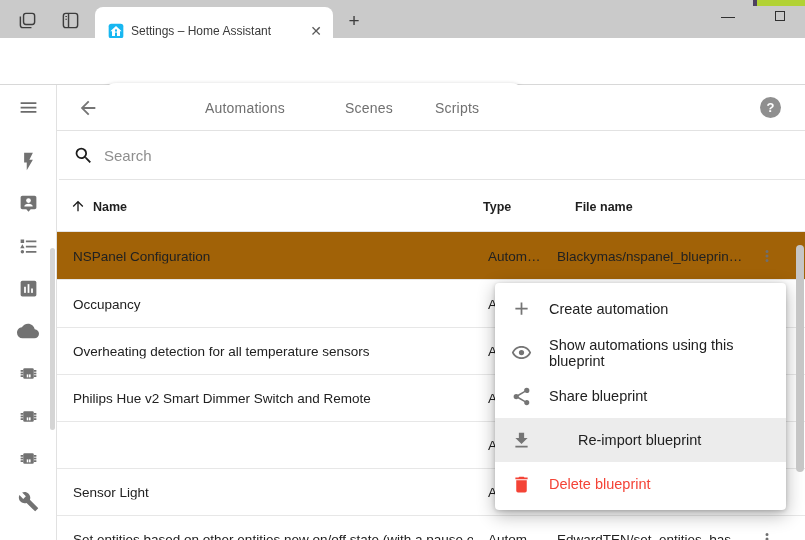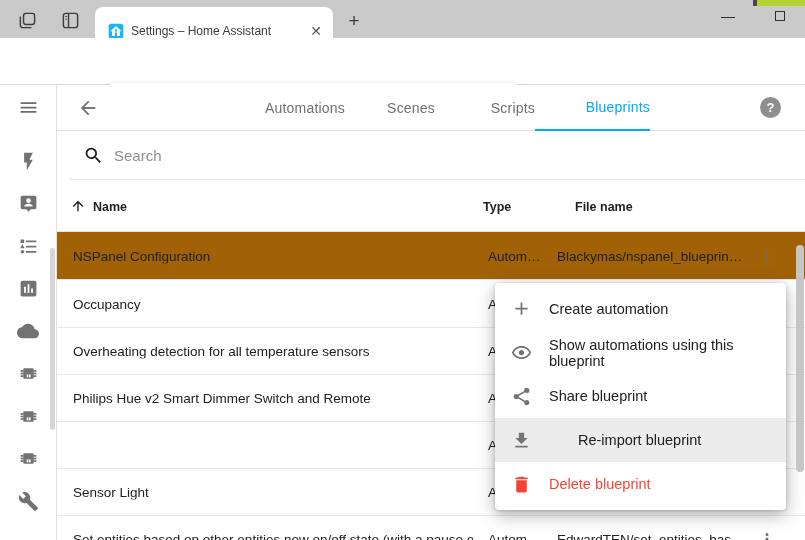--- a/index.html
+++ b/index.html
@@ -37,25 +37,25 @@
 
   
   .page { position:absolute; left:0; top:85px; width:805px; height:455px; background:#fff; overflow:hidden; }
   .sidebar { position:absolute; left:0; top:0; width:57px; height:455px; background:#fff; border-right:1px solid #e1e1e1; }
   .sb-icon { position:absolute; left:17px; width:22px; height:22px; color:#727272; display:flex; align-items:center; justify-content:center; }
   .sb-thumb { position:absolute; right:1px; top:163px; width:5px; height:182px; background:#d5d5d5; border-radius:3px; }
 
   .main { position:absolute; left:57px; top:0; right:0; bottom:0; overflow:hidden; }
   .ha-header { position:absolute; left:0; top:0; right:0; height:46px; border-bottom:1px solid #e2e2e2; }
   .ha-back { position:absolute; left:20px; top:12px; width:22px; height:22px; color:#757575; }
-  .ha-tab { position:absolute; top:0; height:46px; display:flex; align-items:center; justify-content:flex-end; font-size:14px; color:#707070; letter-spacing:.2px; }
+  .ha-tab { position:absolute; top:0; height:46px; display:flex; align-items:center; justify-content:flex-start; font-size:14px; color:#707070; letter-spacing:.2px; }
   .ha-tab.active { color:#03a9f4; border-bottom:2px solid #03a9f4; }
   .help-circle { position:absolute; left:703px; top:12px; width:21px; height:21px; border-radius:50%; background:#8f8f8f; color:#fff; font-size:13px; font-weight:bold; display:flex; align-items:center; justify-content:center; }
 
-  .searchrow { position:absolute; left:12px; top:46px; right:0; height:49px; border-bottom:1px solid #e4e4e4; display:flex; align-items:center; }
+  .searchrow { position:absolute; left:2px; top:46px; right:0; height:49px; border-bottom:1px solid #e4e4e4; display:flex; align-items:center; }
   .search-glyph { position:absolute; left:14px; top:14px; width:21px; height:21px; color:#1d1d1d; }
   .search-input { position:absolute; left:45px; top:10px; right:40px; height:28px; border:none; outline:none; font-size:15px; color:#212121; background:transparent; }
   .search-input::placeholder { color:#8e8e8e; opacity:1; }
 
   .thead { position:absolute; left:0; top:95px; right:0; height:52px; border-bottom:1px solid #e4e4e4; font-size:12.5px; font-weight:bold; color:#1f1f1f; }
   .thead .sort-arrow { position:absolute; left:13px; top:18px; width:16px; height:16px; color:#1d1d1d; }
   .th-name { position:absolute; left:36px; top:20px; }
   .th-type { position:absolute; left:426px; top:20px; }
   .th-file { position:absolute; left:500px; top:20px;padding-left:18px; }
 
@@ -277,23 +277,20 @@
         </div>
         <div class="ha-tab" style="left:148px;width:140px">
             <span>Automations</span>
           </div>
         <div class="ha-tab" style="left:288px;width:90px">
             <span>Scenes</span>
           </div>
         <div class="ha-tab" style="left:378px;width:100px">
             <span>Scripts</span>
           </div>
-        <div class="ha-tab active" style="left:478px;width:115px">
-            <span>Blueprints</span>
-          </div>
         <div class="help-circle">
             <span>?</span>
           </div>
       </div>
 
       <div class="searchrow">
         <div class="search-glyph">
           <svg width="21" height="21" viewBox="0 0 24 24" fill="currentColor">
               <path d="M9.5,3A6.5,6.5 0 0,1 16,9.5C16,11.11 15.41,12.59 14.44,13.73L14.71,14H15.5L20.5,19L19,20.5L14,15.5V14.71L13.73,14.44C12.59,15.41 11.11,16 9.5,16A6.5,6.5 0 0,1 3,9.5A6.5,6.5 0 0,1 9.5,3M9.5,5C7,5 5,7 5,9.5C5,12 7,14 9.5,14C12,14 14,12 14,9.5C14,7 12,5 9.5,5Z"></path>
             </svg>

